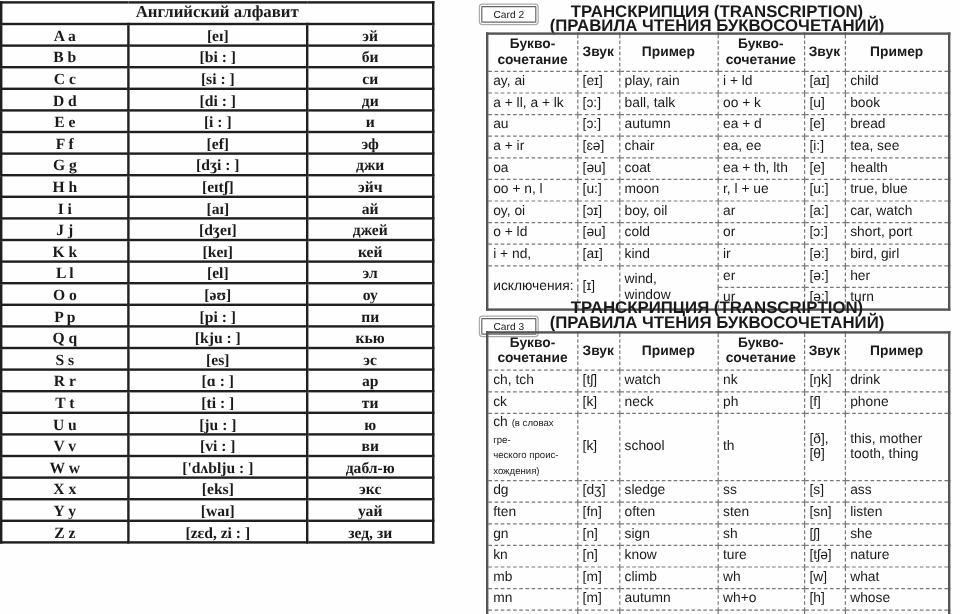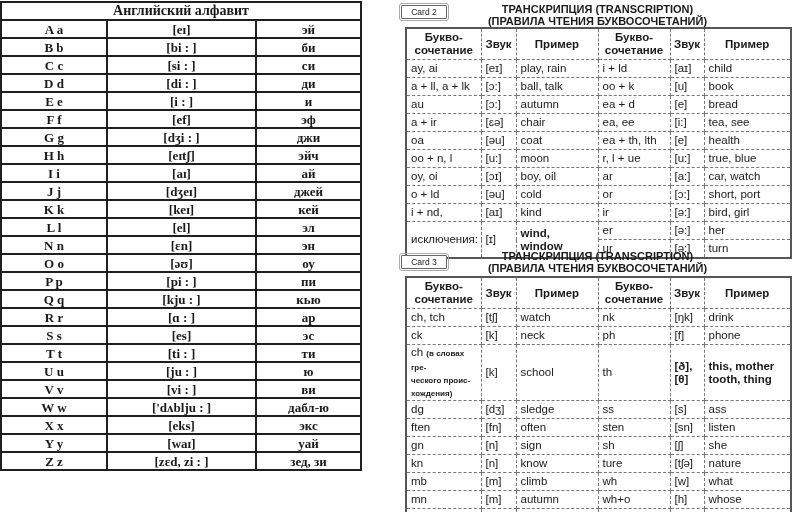--- a/index.html
+++ b/index.html
@@ -22,41 +22,41 @@
 
   
   .badge {
     position:absolute; left:401px; width:46px; box-sizing:border-box;
     border:1px solid #666; outline:1px solid #aaa; outline-offset:1px;
     background:#fff; font-size:8.5px; text-align:center; padding:1px 0;
     color:#222; border-radius:1px;
   }
   .card-title {
     position:absolute; left:405px; width:385px; text-align:center;
-    font-weight:bold; font-size:11px; line-height:11.5px; letter-spacing:0;
+    font-weight:bold; font-size:14px; line-height:11.5px; letter-spacing:0;
   }
   .rt {
     position:absolute; left:405px; width:385px;
     border-collapse:collapse; table-layout:fixed;
     border:2px solid #555; font-size:11.5px;padding-left:32px;
   }
   .rt th {
     border:1px dashed #777; font-weight:bold; text-align:center;
     padding:2px 1px; line-height:1.15; height:26px; font-size:11.5px;
   }
   .rt td {
     border:1px dashed #777; padding:1px 4px; height:15px;
     line-height:1.15; vertical-align:middle; overflow:hidden;
   }
-  .pre { white-space:pre-line;font-weight:bold; }
+  .pre { white-space:pre-line; }
   .small-note { font-size:8px; line-height:1.1; }
   .c2-table { top:27px; }
   .c3-table { top:276px; }
   .badge-c2 { top:5px; }
-  .badge-c3 { top:255px; }
+  .badge-c3 { top:265px; }
   .title-c2 { top:4px; }
   .title-c3 { top:251px; }
 </style>
 </head>
 <body>
 
 <div class="page">
 
   <table class="alpha-table">
     <colgroup>
@@ -122,48 +122,43 @@
           <td>K k</td>
           <td>[keɪ]</td>
           <td>кей</td>
         </tr>
       <tr>
           <td>L l</td>
           <td>[el]</td>
           <td>эл</td>
         </tr>
       <tr>
-          <td>N n</td>
-          <td>[ɛn]</td>
-          <td>эн</td>
-        </tr>
-      <tr>
           <td>O o</td>
           <td>[əʊ]</td>
           <td>оу</td>
         </tr>
       <tr>
           <td>P p</td>
           <td>[pi : ]</td>
           <td>пи</td>
         </tr>
       <tr>
           <td>Q q</td>
           <td>[kju : ]</td>
           <td>кью</td>
         </tr>
       <tr>
+          <td>S s</td>
+          <td>[es]</td>
+          <td>эс</td>
+        </tr>
+      <tr>
           <td>R r</td>
           <td>[ɑ : ]</td>
           <td>ар</td>
-        </tr>
-      <tr>
-          <td>S s</td>
-          <td>[es]</td>
-          <td>эс</td>
         </tr>
       <tr>
           <td>T t</td>
           <td>[ti : ]</td>
           <td>ти</td>
         </tr>
       <tr>
           <td>U u</td>
           <td>[ju : ]</td>
           <td>ю</td>

